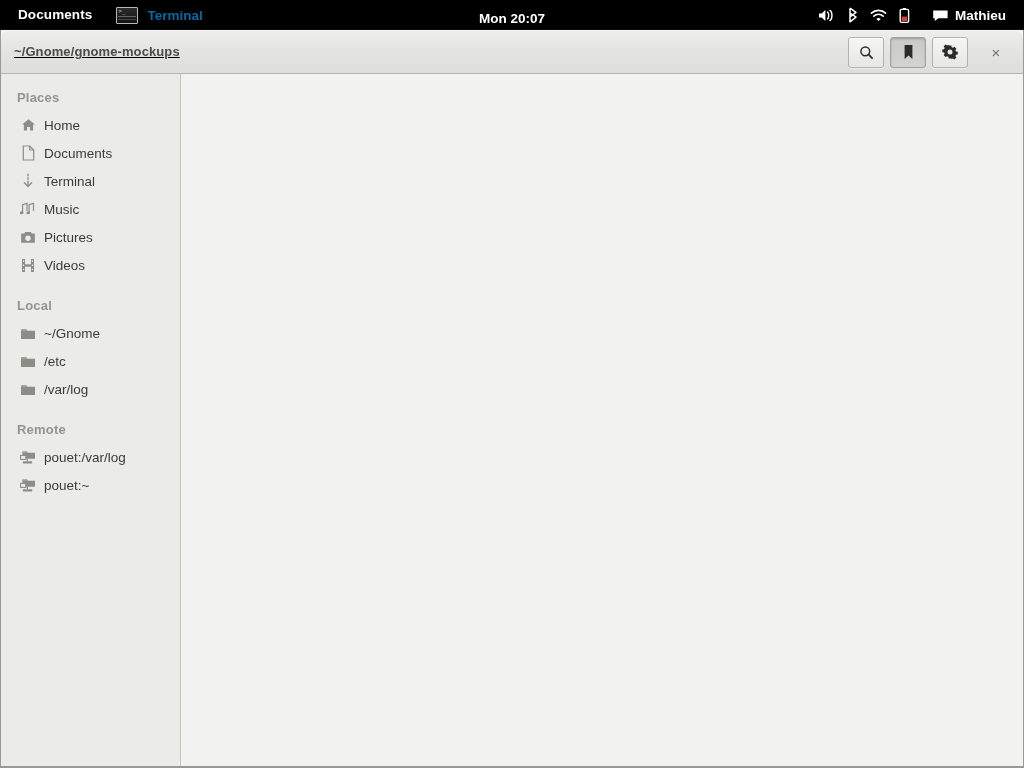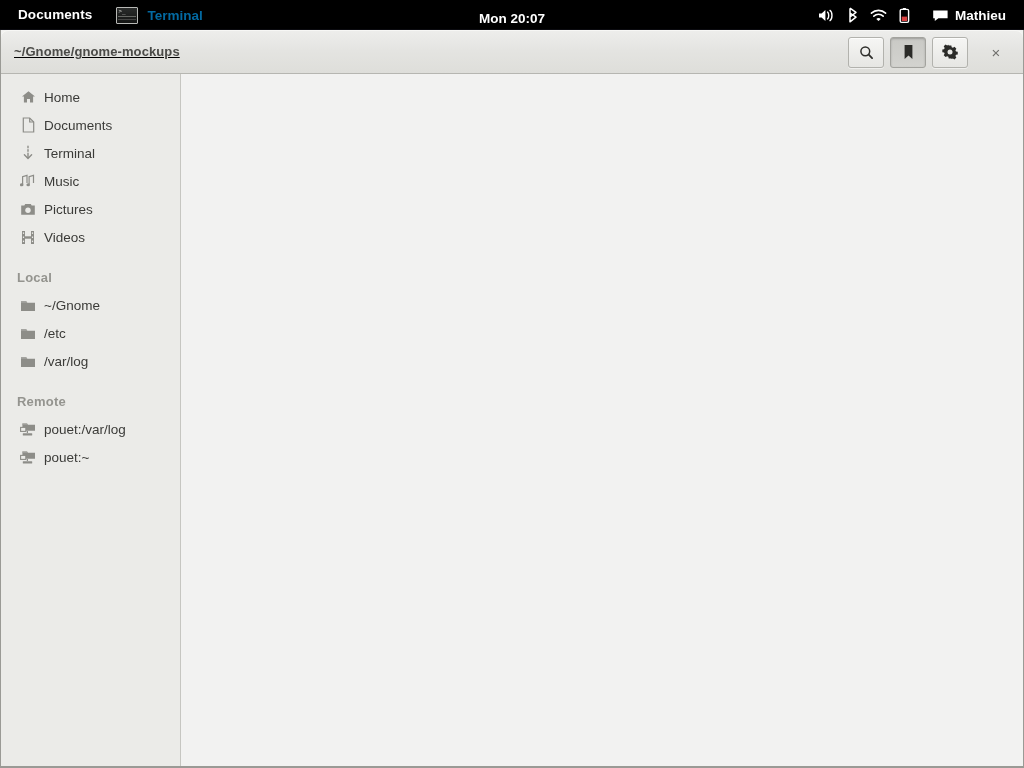--- a/index.html
+++ b/index.html
@@ -255,20 +255,21 @@
         </div>
       </div>
       <div class="close-btn">×</div>
     </div>
   </div>
 
   <div id="body">
 
     <div id="sidebar">
 
+      <div class="sb-header">Places</div>
 
 
       <div class="sb-row">
         <span class="ico">
           <svg width="15" height="14" viewBox="0 0 15 14">
             <path d="M7.5 1.3L1 6.4h1.9v6.2h3.1V9.1h3v3.5h3.1V6.4H14z" fill="#8d8d88"></path>
           </svg>
         </span>
         <span class="lbl">Home</span>
       </div>

